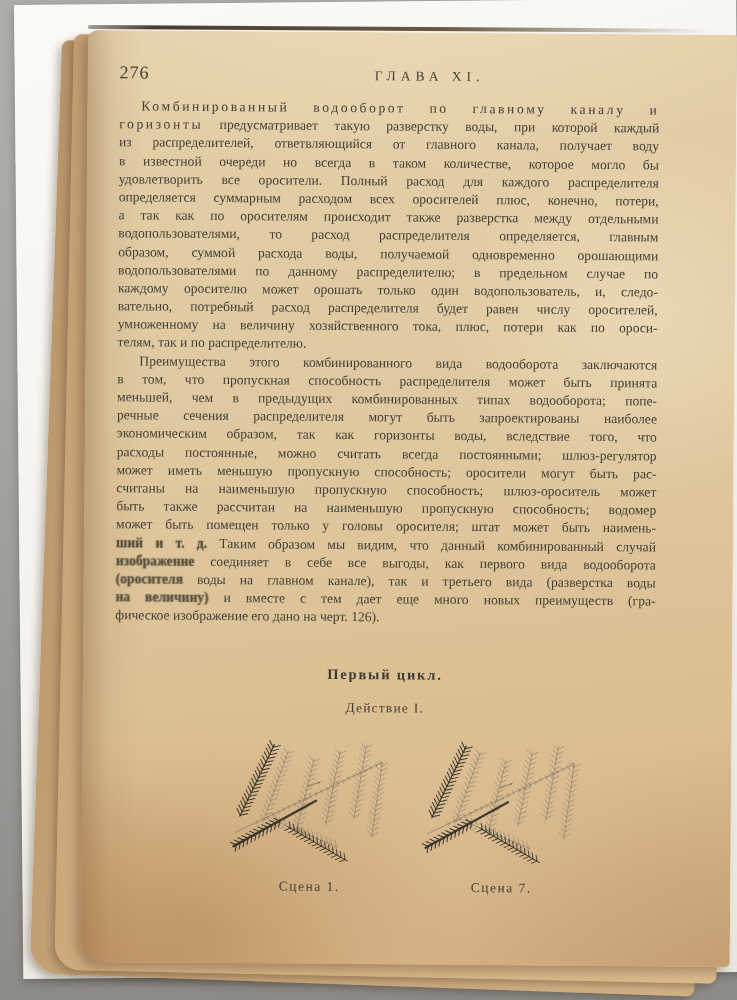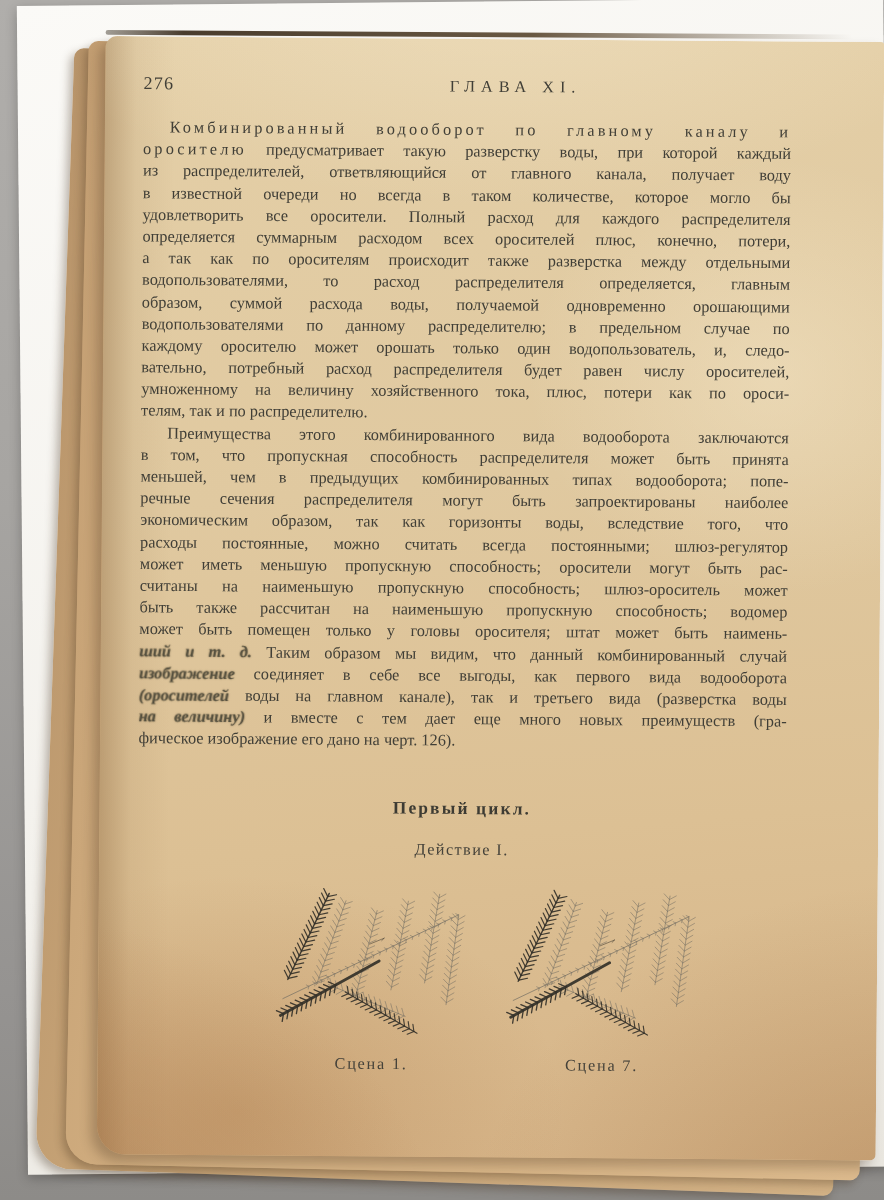--- a/index.html
+++ b/index.html
@@ -41,33 +41,33 @@
       radial-gradient(90% 55% at -8% 112%,rgba(150,95,50,.42) 0%,rgba(150,95,50,0) 60%),
       radial-gradient(60% 30% at 18% 96%,rgba(165,110,60,.30) 0%,rgba(165,110,60,0) 70%),
       radial-gradient(120% 45% at 50% -12%,rgba(250,240,215,.5) 0%,rgba(250,240,215,0) 60%),
       radial-gradient(45% 28% at 86% 30%,rgba(248,236,208,.4) 0%,rgba(248,236,208,0) 70%),
       linear-gradient(to right,rgba(120,80,40,.33) 0%,rgba(120,80,40,.08) 4%,rgba(120,80,40,0) 9%),
       linear-gradient(175deg,#e4cfa7 0%,#e0c9a0 40%,#dcc094 70%,#d6b488 100%);
     box-shadow:-5px 6px 10px rgba(60,40,20,.28);
   }
   .column{position:absolute;left:32px;top:32px;width:540px;color:#413f37;}
   .header-row{display:flex;align-items:baseline;height:20px;}
-  .page-number{font-size:15px;letter-spacing:1px;width:70px;}
+  .page-number{font-size:18px;letter-spacing:1px;width:70px;}
   .chapter-header{flex:1;text-align:center;font-size:13.5px;letter-spacing:5px;padding-left:10px;}
   .para{margin:0;}
   .para1{margin-top:15px;}
   .para2{margin-top:0px;}
   .line{
     font-size:13.6px;line-height:18.2px;height:18.2px;white-space:nowrap;
     text-align:justify;text-align-last:justify;
   }
   .line.last{text-align-last:left;}
   .line.first{padding-left:22px;}
   .sp{letter-spacing:2.6px;}
-  .sm{color:#55503f;font-weight:600;text-shadow:0 0 1.5px rgba(90,75,50,.75);filter:blur(.4px);font-style:italic;}
+  .sm{color:#55503f;font-weight:600;text-shadow:0 0 1.5px rgba(90,75,50,.75);filter:blur(.4px);}
   .section-title{margin-top:40px;text-align:center;font-weight:bold;font-size:14.5px;letter-spacing:1.8px;color:#3d3b33;}
   .act-heading{margin-top:17px;text-align:center;font-size:13.5px;letter-spacing:1.2px;color:#45423a;}
   .figs{margin-top:19px;display:flex;justify-content:flex-start;padding-left:116px;gap:32px;}
   .fig{width:160px;display:flex;flex-direction:column;align-items:center;}
   .fern{width:160px;height:135px;display:block;}
   .figure-caption{margin-top:9px;font-size:13.5px;letter-spacing:1.5px;color:#45423a;text-align:right;}
 </style>
 </head>
 <body>
 
@@ -79,21 +79,21 @@
 <div class="page">
   <div class="column">
     <div class="header-row">
       <span class="page-number">276</span>
       <span class="chapter-header">ГЛАВА XI.</span>
     </div>
 
     <div id="paragraphs">
         <div class="para para1">
           <div class="line first"><span class="sp">Комбинированный водооборот по главному каналу и</span></div>
-          <div class="line"><span class="sp">оросителю</span><span> предусматривает такую разверстку воды, при которой каждый</span></div>
+          <div class="line"><span class="sp">горизонты</span><span> предусматривает такую разверстку воды, при которой каждый</span></div>
           <div class="line"><span>из распределителей, ответвляющийся от главного канала, получает воду</span></div>
           <div class="line"><span>в известной очереди но всегда в таком количестве, которое могло бы</span></div>
           <div class="line"><span>удовлетворить все оросители. Полный расход для каждого распределителя</span></div>
           <div class="line"><span>определяется суммарным расходом всех оросителей плюс, конечно, потери,</span></div>
           <div class="line"><span>а так как по оросителям происходит также разверстка между отдельными</span></div>
           <div class="line"><span>водопользователями, то расход распределителя определяется, главным</span></div>
           <div class="line"><span>образом, суммой расхода воды, получаемой одновременно орошающими</span></div>
           <div class="line"><span>водопользователями по данному распределителю; в предельном случае по</span></div>
           <div class="line"><span>каждому оросителю может орошать только один водопользователь, и, следо-</span></div>
           <div class="line"><span>вательно, потребный расход распределителя будет равен числу оросителей,</span></div>
@@ -106,21 +106,21 @@
           <div class="line"><span>меньшей, чем в предыдущих комбинированных типах водооборота; попе-</span></div>
           <div class="line"><span>речные сечения распределителя могут быть запроектированы наиболее</span></div>
           <div class="line"><span>экономическим образом, так как горизонты воды, вследствие того, что</span></div>
           <div class="line"><span>расходы постоянные, можно считать всегда постоянными; шлюз-регулятор</span></div>
           <div class="line"><span>может иметь меньшую пропускную способность; оросители могут быть рас-</span></div>
           <div class="line"><span>считаны на наименьшую пропускную способность; шлюз-ороситель может</span></div>
           <div class="line"><span>быть также рассчитан на наименьшую пропускную способность; водомер</span></div>
           <div class="line"><span>может быть помещен только у головы оросителя; штат может быть наимень-</span></div>
           <div class="line"><span class="sm">ший и т. д.</span><span> Таким образом мы видим, что данный комбинированный случай</span></div>
           <div class="line"><span class="sm">изображение</span><span> соединяет в себе все выгоды, как первого вида водооборота</span></div>
-          <div class="line"><span class="sm">(оросителей</span><span> воды на главном канале), так и третьего вида (разверстка воды</span></div>
+          <div class="line"><span class="sm">(оросителя</span><span> воды на главном канале), так и третьего вида (разверстка воды</span></div>
           <div class="line"><span class="sm">на величину)</span><span> и вместе с тем дает еще много новых преимуществ (гра-</span></div>
           <div class="line last"><span>фическое изображение его дано на черт. 126).</span></div>
         </div>
       </div>
 
     <div class="section-title">Первый цикл.</div>
     <div class="act-heading">Действие I.</div>
 
     <div class="figs">
       <div class="fig">

